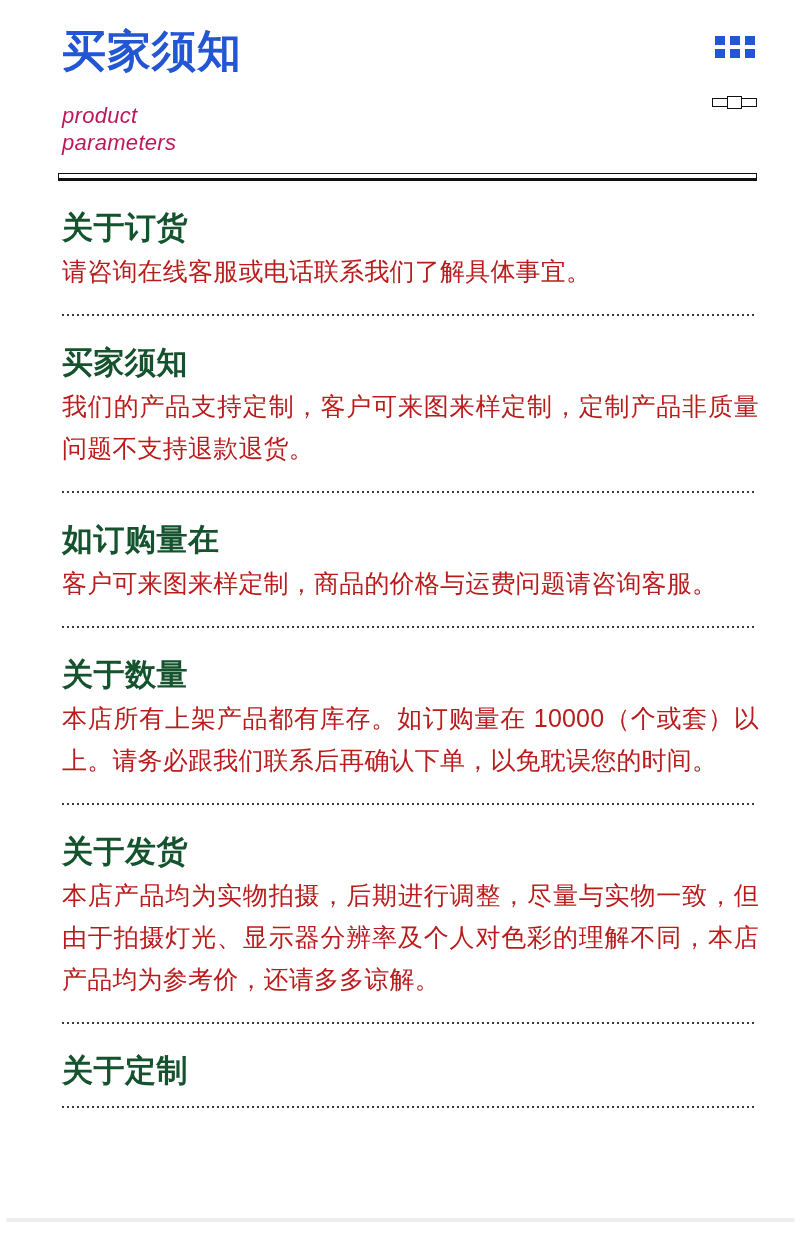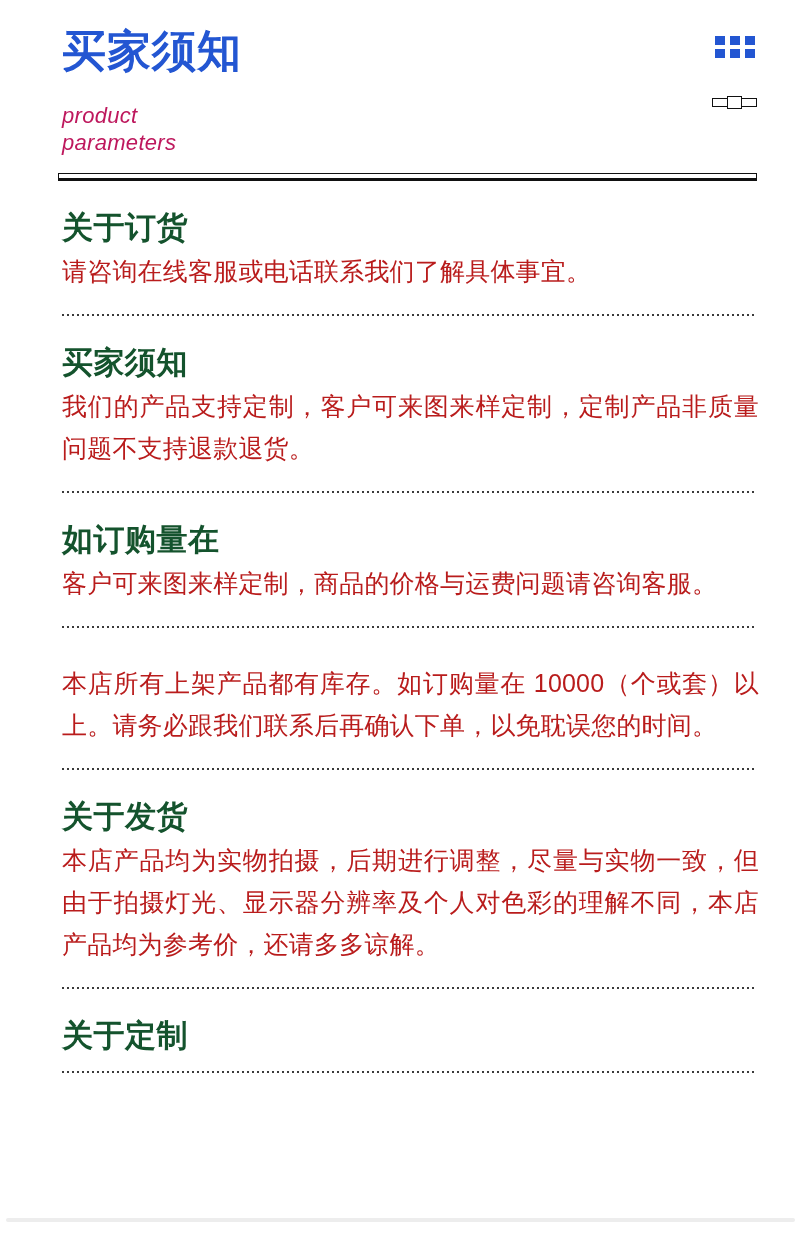--- a/index.html
+++ b/index.html
@@ -106,20 +106,21 @@
     <div class="dotted"></div>
   </section>
 
   <section class="section">
     <h2 class="sec-heading">如订购量在</h2>
     <p class="sec-body">客户可来图来样定制，商品的价格与运费问题请咨询客服。</p>
     <div class="dotted"></div>
   </section>
 
   <section class="section">
+    <h2 class="sec-heading">关于数量</h2>
     <p class="sec-body">本店所有上架产品都有库存。如订购量在 10000（个或套）以上。请务必跟我们联系后再确认下单，以免耽误您的时间。</p>
     <div class="dotted"></div>
   </section>
 
   <section class="section">
     <h2 class="sec-heading">关于发货</h2>
     <p class="sec-body">本店产品均为实物拍摄，后期进行调整，尽量与实物一致，但由于拍摄灯光、显示器分辨率及个人对色彩的理解不同，本店产品均为参考价，还请多多谅解。</p>
     <div class="dotted"></div>
   </section>
 

